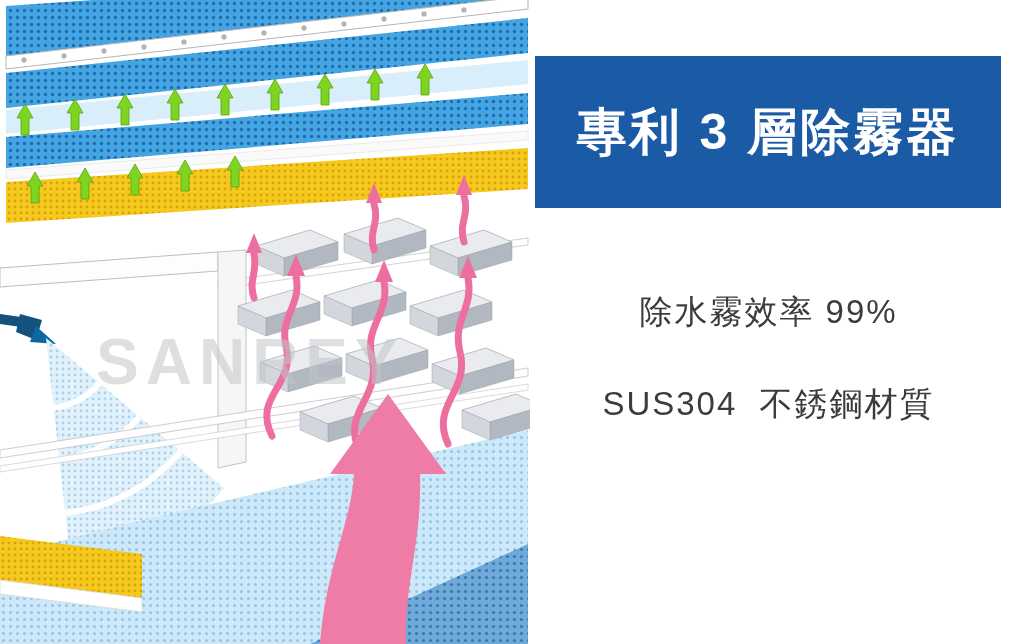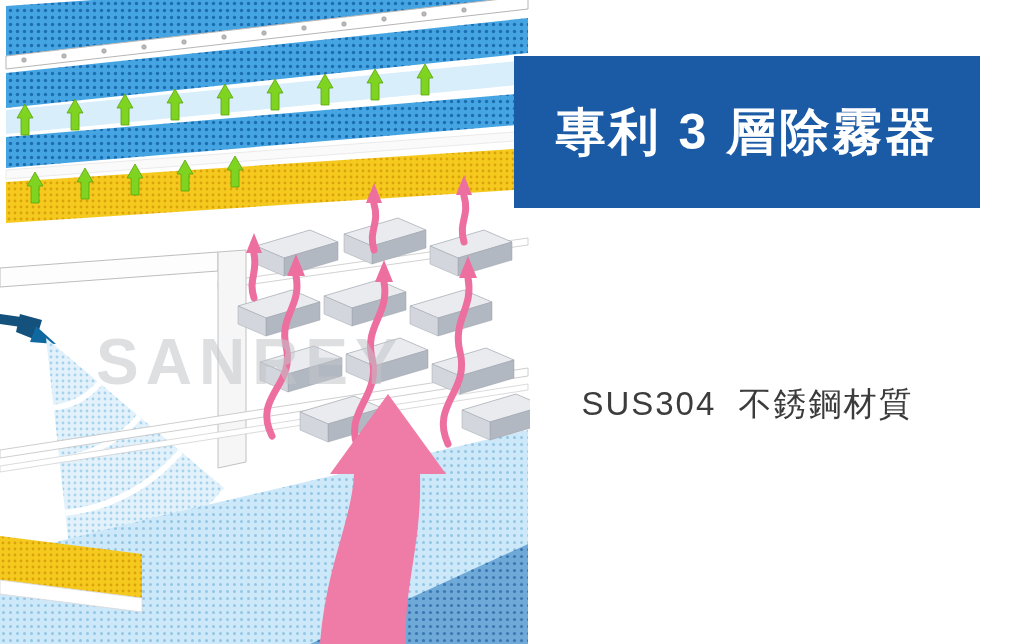--- a/index.html
+++ b/index.html
@@ -1,18 +1,18 @@
 <!DOCTYPE html>
 <html><head>
 <meta charset="utf-8">
 <style>
   html,body{margin:0;padding:0;background:#ffffff;font-family:"Liberation Sans",sans-serif;}
   .page{position:relative;width:1017px;height:644px;background:#ffffff;overflow:hidden;}
   .illustration{position:absolute;left:0;top:0;width:530px;height:644px;}
-  .info{position:absolute;left:504px;top:0;width:487px;height:644px;}
+  .info{position:absolute;left:525px;top:0;width:487px;height:644px;}
   .banner{position:absolute;left:10px;top:56px;width:466px;height:152px;background:#1b5ba6;
           display:flex;align-items:center;justify-content:center;}
   .banner span{color:#ffffff;font-size:50px;font-weight:700;letter-spacing:3px;white-space:pre;}
   .feature{position:absolute;left:0;width:100%;margin:0;text-align:center;color:#3c3c3c;
            font-size:33px;letter-spacing:2px;white-space:pre;}
   .f1{top:290px;}
   .f2{top:382px;}
   .f3{top:468px;font-size:37px;font-weight:700;color:#151515;letter-spacing:1px;}
 </style>
 </head>
@@ -182,16 +182,17 @@
       <text x="96" y="384" font-size="64" font-weight="bold" letter-spacing="7" fill="#c2c5ca" opacity="0.55">SANREY</text>
 
       <path d="M320,644 C326,566 352,520 354,474 L330,474 L388,394 L446,474 L420,474 C422,544 404,584 406,644 Z" fill="#ef7ca6"></path>
     </svg>
   </div>
 
   <div class="info">
     <div class="banner">
       <span>專利 3 層除霧器</span>
     </div>
+    <p class="feature f1">除水霧效率 99%</p>
     <p class="feature f2">SUS304  不銹鋼材質</p>
   </div>
 
 </div>
 
 </body></html>

